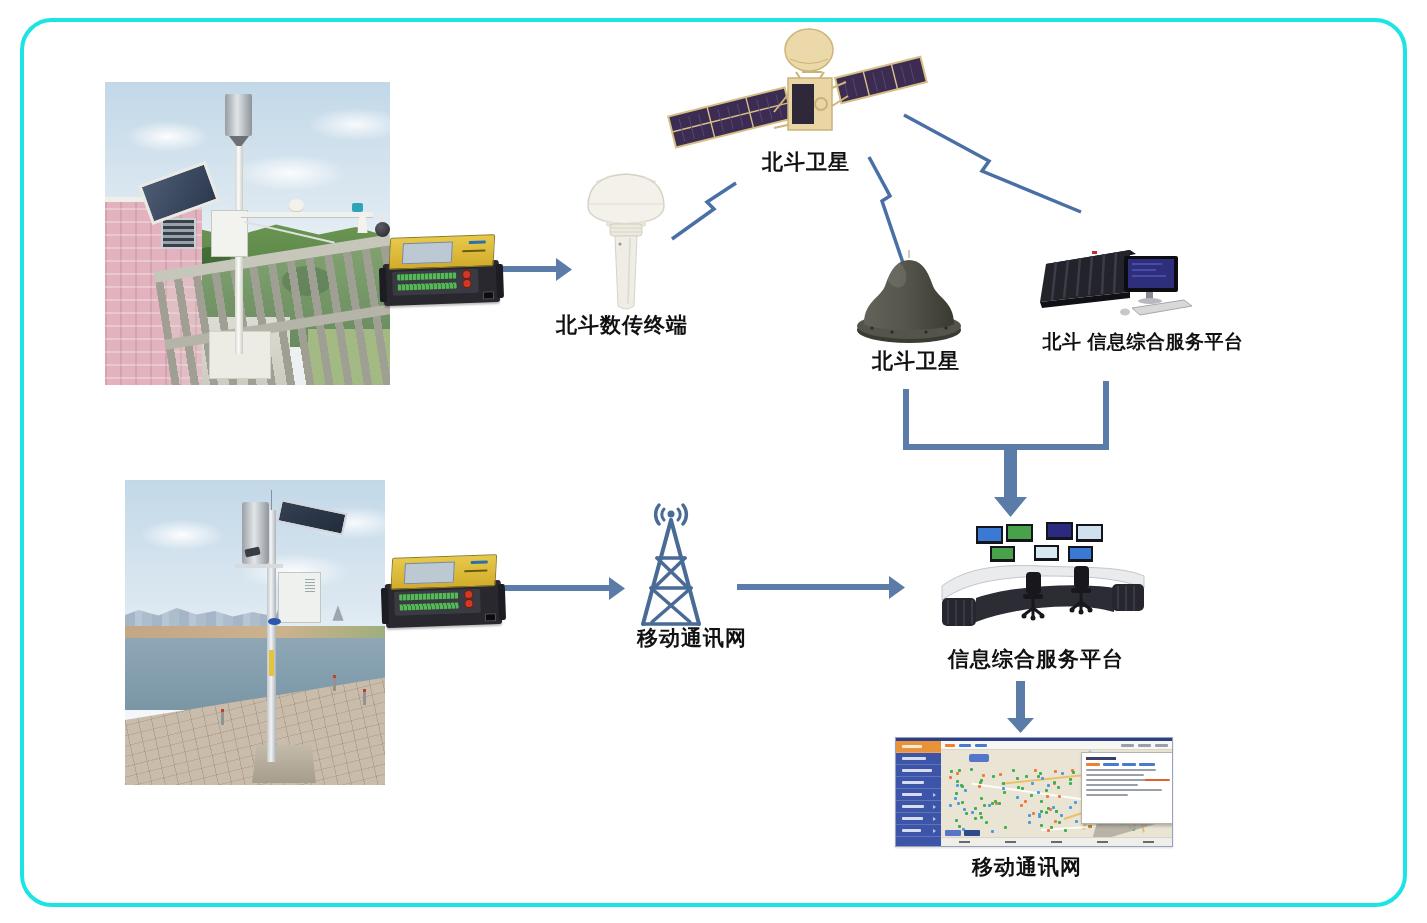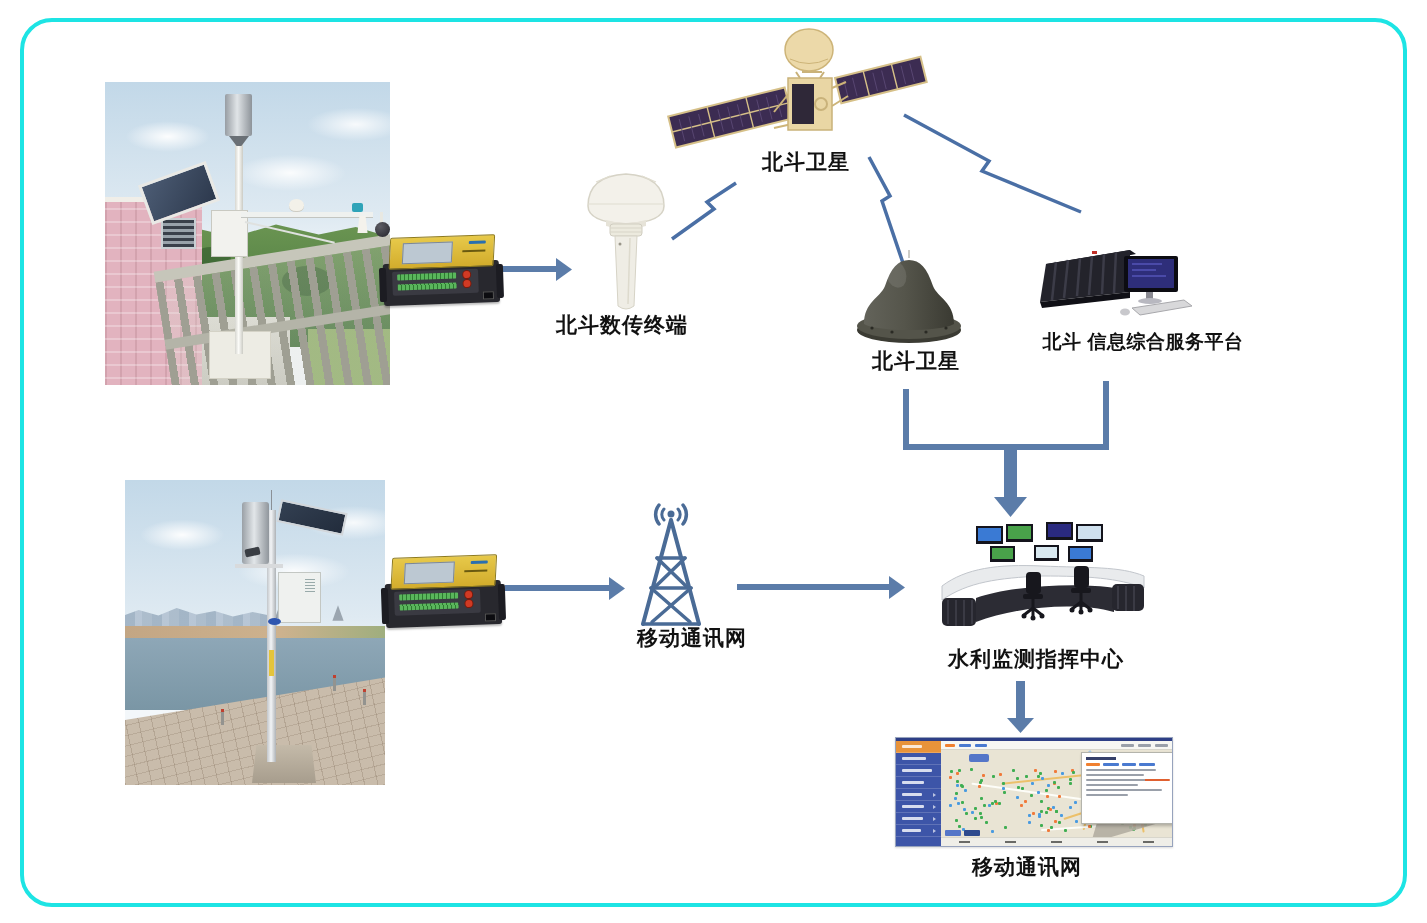--- a/index.html
+++ b/index.html
@@ -577,17 +577,17 @@
           <i></i>
         </div>
     </div>
   </div>
 
   <div class="lbl" style="left:806px;top:148px;">北斗卫星</div>
   <div class="lbl" style="left:622px;top:311px;">北斗数传终端</div>
   <div class="lbl" style="left:916px;top:347px;">北斗卫星</div>
   <div class="lbl small" style="left:1143px;top:329px;">北斗 信息综合服务平台</div>
   <div class="lbl" style="left:692px;top:624px;">移动通讯网</div>
-  <div class="lbl" style="left:1036px;top:645px;">水利监测指挥中心</div>
+  <div class="lbl" style="left:1036px;top:645px;">信息综合服务平台</div>
   <div class="lbl" style="left:1027px;top:853px;">移动通讯网</div>
 
   <div class="frame"></div>
 </div>
 
 </body></html>

